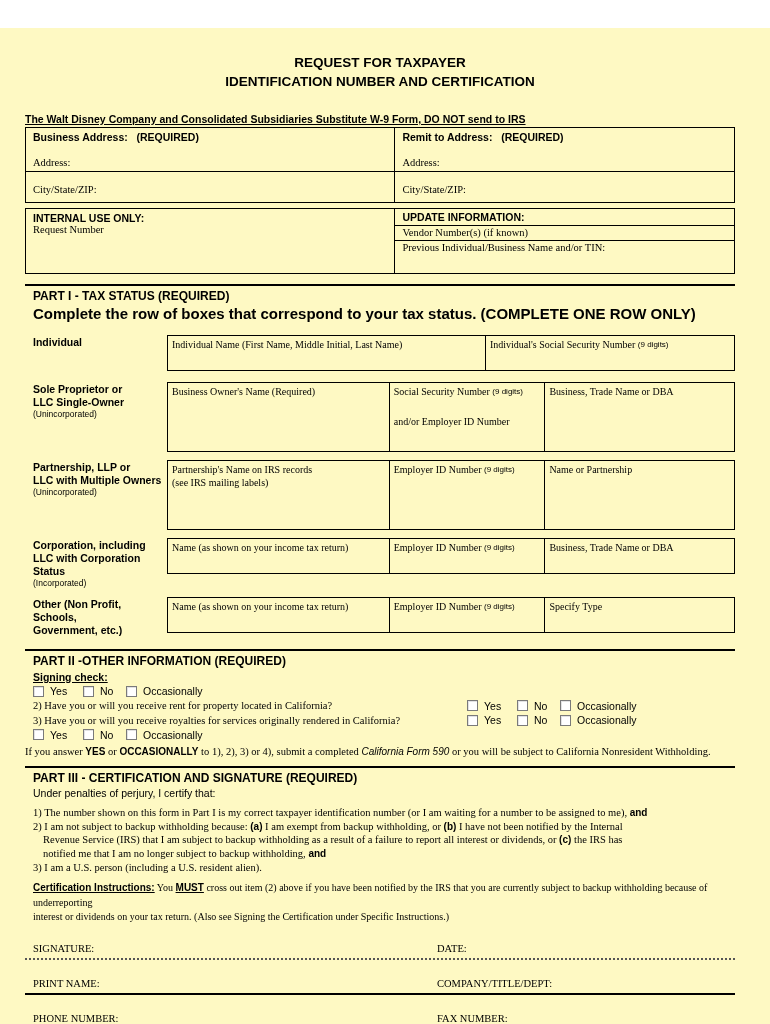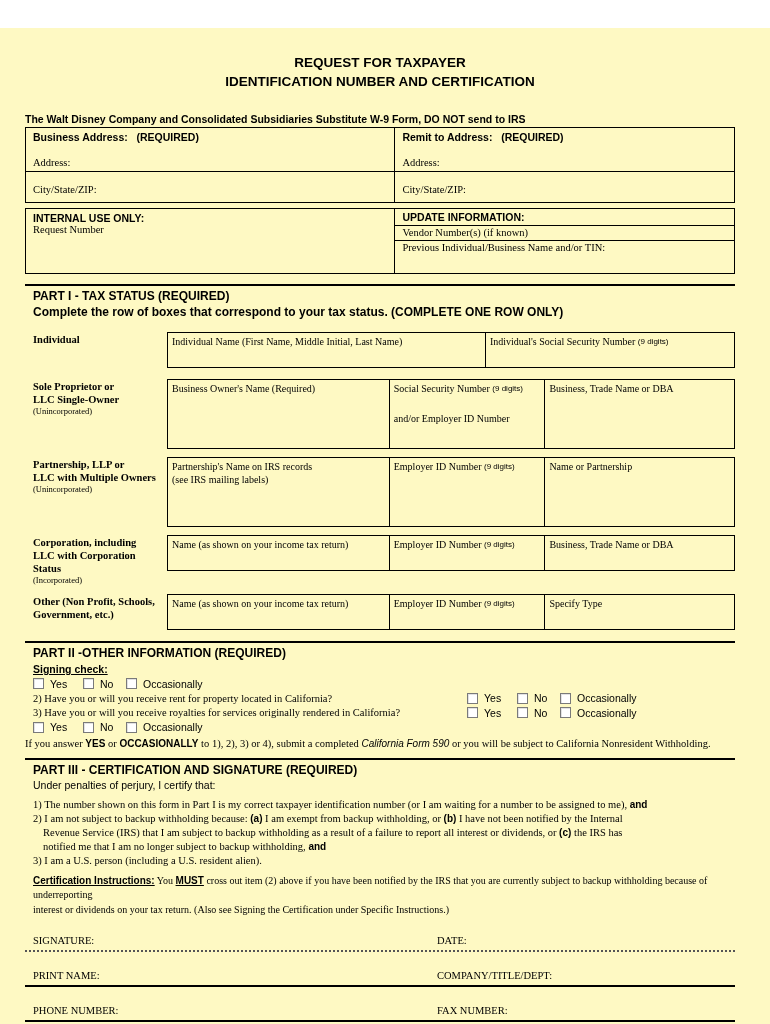--- a/index.html
+++ b/index.html
@@ -18,20 +18,21 @@
   .title {
     margin-top:26px; text-align:center;
     font-family:"Liberation Sans", sans-serif;
     font-weight:bold; font-size:13.5px; line-height:1.4;
   }
 
   .subtitle {
     margin-top:21px;
     font-family:"Liberation Sans", sans-serif;
     font-weight:bold; font-size:10.5px;
+    text-decoration:underline;
   }
 
   table { border-collapse:collapse; width:100%; }
   .addr-table { margin-top:2px; }
   .addr-table td { border:1.5px solid #000; vertical-align:top; padding:3px 7px; }
   .addr-hdr { font-family:"Liberation Sans", sans-serif; font-weight:bold; font-size:10.5px; }
   .addr-cell-top { height:44px; }
   .addr-cell-top .fill-label { margin-top:14px; }
   .addr-cell-bot { height:31px; }
   .addr-cell-bot .fill-label { margin-top:9px; }
@@ -50,27 +51,27 @@
   .rule-p1 { margin-top:10px; }
   .rule-p2 { margin-top:11px; }
   .rule-p3 { margin-top:9px; }
 
   .part-head {
     font-family:"Liberation Sans", sans-serif; font-weight:bold;
     font-size:12px; margin-top:3px; padding-left:8px;
   }
   .part-sub {
     font-family:"Liberation Sans", sans-serif; font-weight:bold;
-    font-size:12px; margin-top:2px; padding-left:8px;
+    font-size:15px; margin-top:2px; padding-left:8px;
   }
 
   .tsrow { display:flex; align-items:flex-start; }
   .tslabel {
     width:142px; padding:1px 4px 0 8px;
-    font-family:Liberation Serif, serif; font-weight:bold; font-size:10.5px; line-height:1.25;
+    font-family:Liberation Sans, sans-serif; font-weight:bold; font-size:10.5px; line-height:1.25;
   }
   .tslabel .subnote { font-weight:normal; font-size:8.5px; line-height:1.3; }
   .tsbox { flex:1; border:1.5px solid #000; display:flex; align-items:stretch; }
   .tscell { padding:2px 4px; font-size:10px; line-height:1.3; border-left:1px solid #000; }
   .tscell:first-child { border-left:none; }
   .small-sup { font-family:"Liberation Sans", sans-serif; font-size:8px; position:relative; top:-1px; }
   .h46 { height:36px; } .h70 { height:70px; }
   .w56 { width:56%; } .w44 { width:44%; }
   .w39 { width:39%; } .w275 { width:27.5%; } .w335 { width:33.5%; }
   .gap12 { margin-top:13px; } .gap8 { margin-top:8px; } .gap11 { margin-top:11px; }

